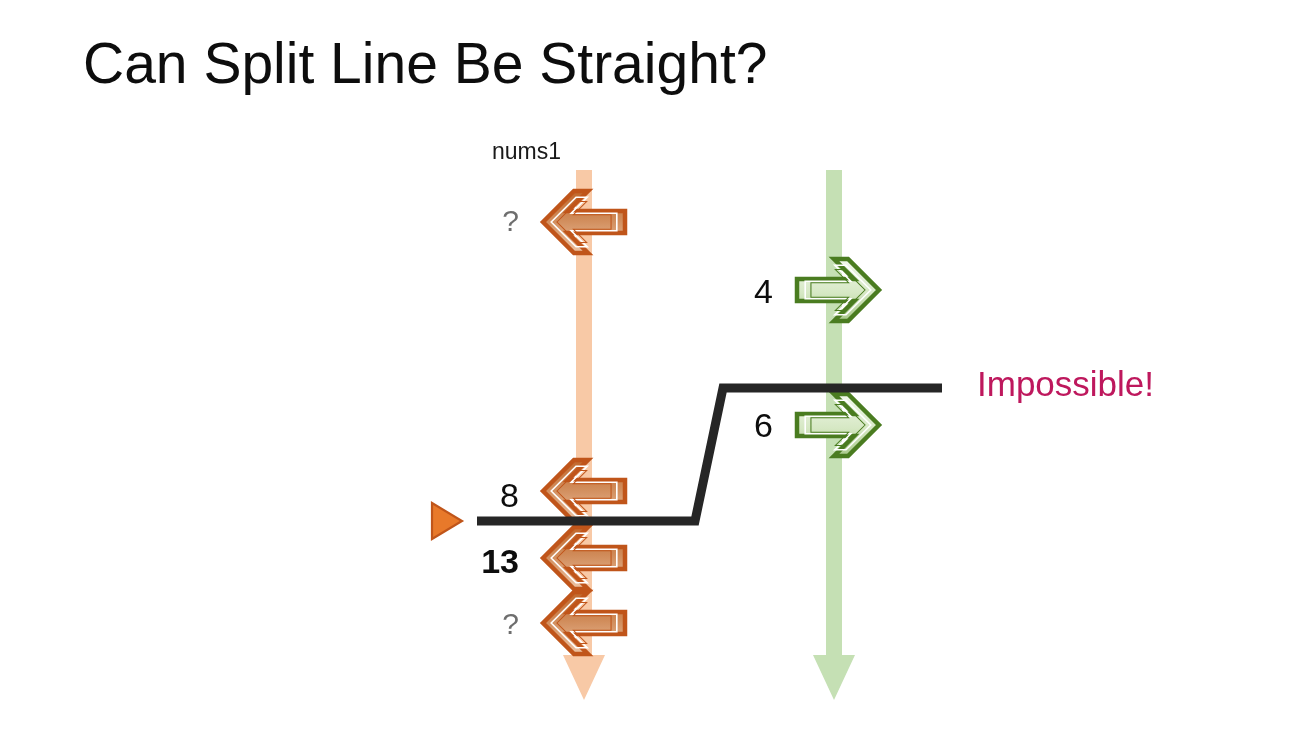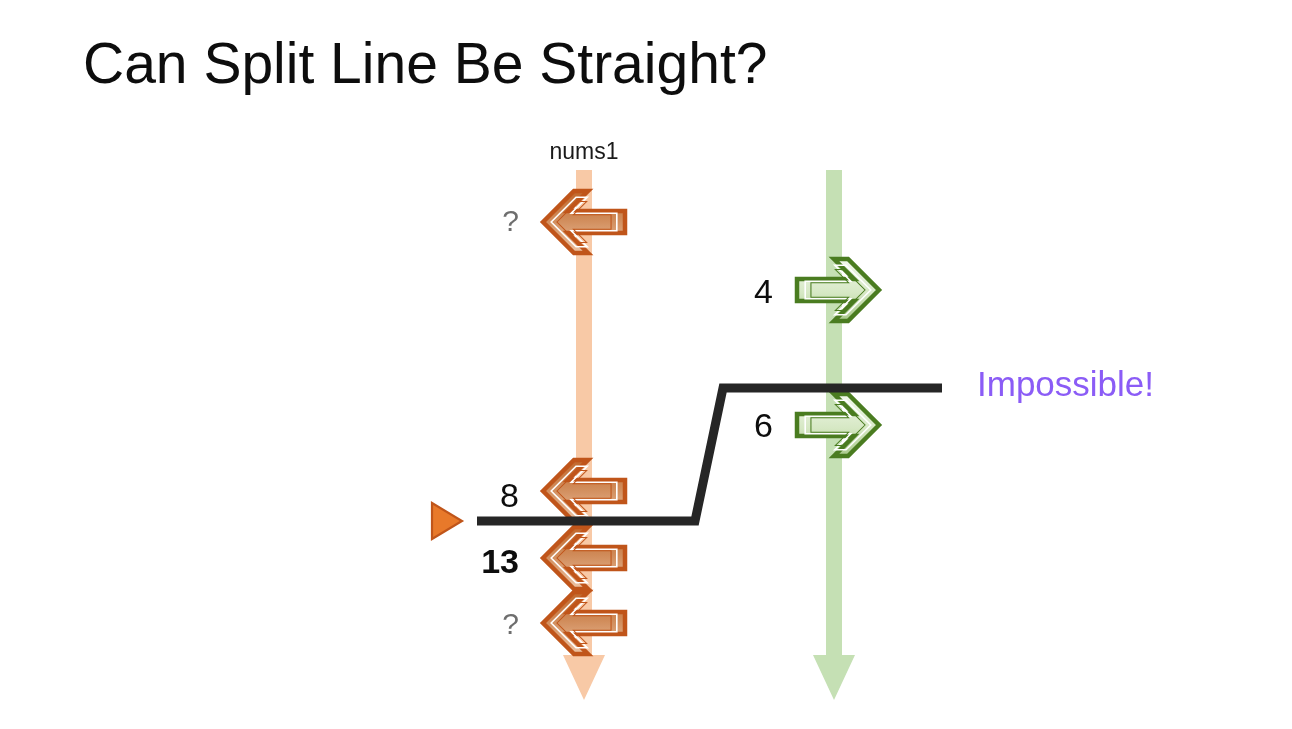--- a/index.html
+++ b/index.html
@@ -32,21 +32,20 @@
     letter-spacing: 0px;
     color: #0d0d0d;
     line-height: 1.12;
     white-space: nowrap;
   }
   .col-label {
     position: absolute;
     font-size: 23px;
     color: #1a1a1a;
     white-space: nowrap;
-    text-align: center;
   }
   #label-nums1 { left: 459px; top: 138px; width: 184px; }
   #label-nums2 { left: 710px; top: 138px; width: 184px; }
 
   .arrow-label {
     position: absolute;
     font-size: 34px;
     color: #0d0d0d;
     text-align: right;
     white-space: nowrap;
@@ -60,21 +59,21 @@
   #lbl-13      { left: 386px; top: 542px; width: 100px; font-weight: bold; }
   #lbl-q-bot   { left: 396px; top: 607px; width: 90px; }
   #lbl-4       { left: 650px; top: 272px; width: 90px; }
   #lbl-6       { left: 650px; top: 406px; width: 90px; }
 
   #impossible {
     position: absolute;
     left: 944px;
     top: 364px;
     font-size: 35px;
-    color: #8b5cf6;
+    color: #be185d;
     white-space: nowrap;
   }
 
   svg.layer {
     position: absolute;
     left: 0; top: 0;
     width: 1292px;
     height: 729px;
     overflow: visible;
   }

